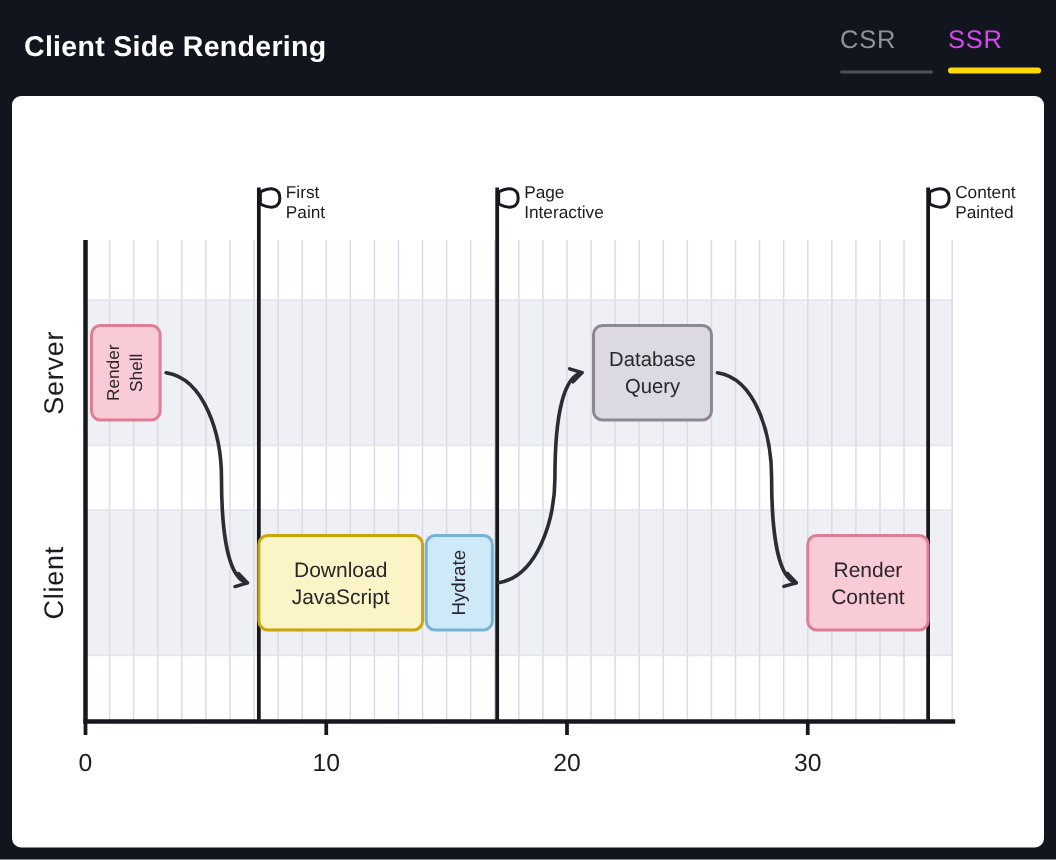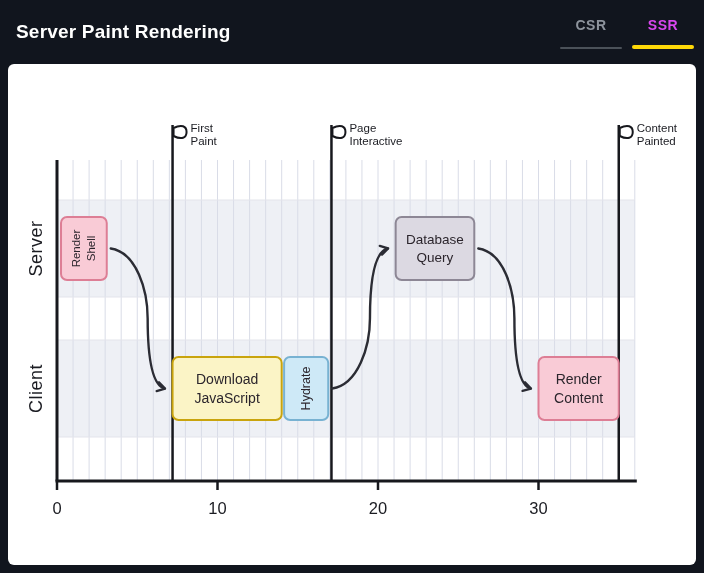--- a/index.html
+++ b/index.html
@@ -15,40 +15,40 @@
   }
   .page-title{
     margin:0 0 0 16px;font-size:19px;font-weight:700;color:#ffffff;letter-spacing:.2px;
   }
   .tabs{display:flex;gap:10px;margin-right:10px;align-items:flex-end;}
   .tab{
     position:relative;width:62px;height:34px;background:none;border:none;
     cursor:pointer;font-family:inherit;padding:0;
   }
   .tab .tab-label{
-    position:absolute;top:2px;left:0;width:100%;text-align:center;
-    font-size:14px;font-weight:700;letter-spacing:.5px;
+    position:absolute;top:2px;left:0;width:100%;text-align:left;
+    font-size:17px;font-weight:400;letter-spacing:.5px;
   }
   .tab .tab-underline{position:absolute;bottom:0;left:0;width:100%;border-radius:3px;}
   .tab.inactive .tab-label{color:var(--inactive-text,#8d939c);}
   .tab.inactive .tab-underline{height:2px;background:var(--inactive-underline,#4b5159);}
   .tab.active .tab-label{color:#d946ef;}
   .tab.active .tab-underline{height:4px;background:var(--accent,#ffd908);}
   .panel{
     position:absolute;left:8px;top:64px;width:688px;height:501px;
     background:var(--panel,#ffffff);border-radius:6px;
   }
   svg{position:absolute;left:0;top:0;}
   svg text{font-family:"Liberation Sans", sans-serif;}
 </style>
 </head>
 <body>
 
 <div class="header">
-  <h1 class="page-title">Server Paint Rendering</h1>
+  <h1 class="page-title">Client Side Rendering</h1>
   <div class="tabs">
     <button class="tab inactive">
       <span class="tab-label">CSR</span>
       <span class="tab-underline"></span>
     </button>
     <button class="tab active">
       <span class="tab-label">SSR</span>
       <span class="tab-underline"></span>
     </button>
   </div>

